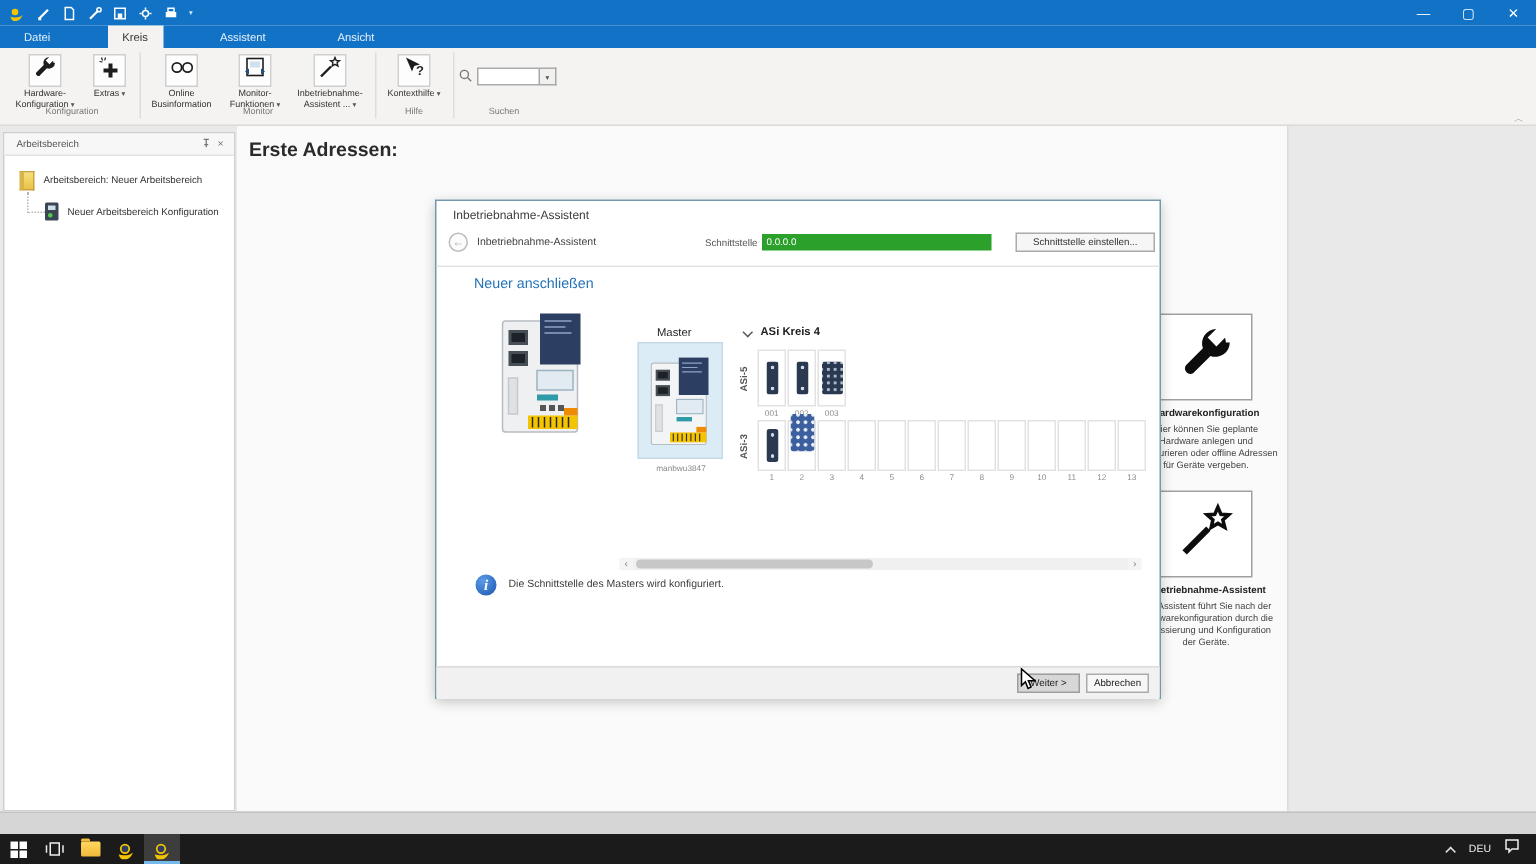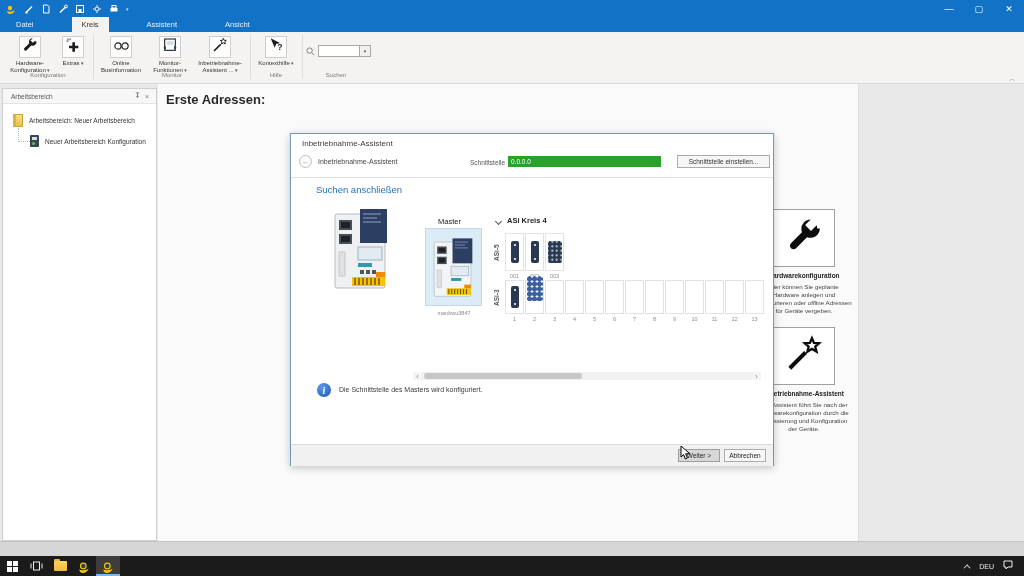--- a/index.html
+++ b/index.html
@@ -320,21 +320,21 @@
   </div>
 
   <div class="dialog">
     <div class="dlg-title">Inbetriebnahme-Assistent</div>
     <div class="back-btn">←</div>
     <div class="wiz-label">Inbetriebnahme-Assistent</div>
     <div class="if-label">Schnittstelle</div>
     <div class="if-bar" style="background: rgb(43, 161, 43);">0.0.0.0</div>
     <div class="if-settings">Schnittstelle einstellen...</div>
     <div class="dlg-div"></div>
-    <div class="section-h">Suchen anschließen</div>
+    <div class="section-h">Neuer anschließen</div>
 
     <div class="bigdev">
       <svg width="66" height="84" viewBox="0 0 60 84">
           <rect x="3" y="8" width="50" height="74" rx="2" fill="#eef0f2" stroke="#b5bcc2"></rect>
           <rect x="28" y="3" width="27" height="34" fill="#2d3e63"></rect>
           <path d="M31 8h18M31 12h14M31 16h18" stroke="#8fa2c9" stroke-width="1"></path>
           <rect x="7" y="14" width="13" height="10" fill="#474e56"></rect>
           <rect x="9" y="16" width="9" height="6" fill="#1d2228"></rect>
           <rect x="7" y="28" width="13" height="10" fill="#474e56"></rect>
           <rect x="9" y="30" width="9" height="6" fill="#1d2228"></rect>

